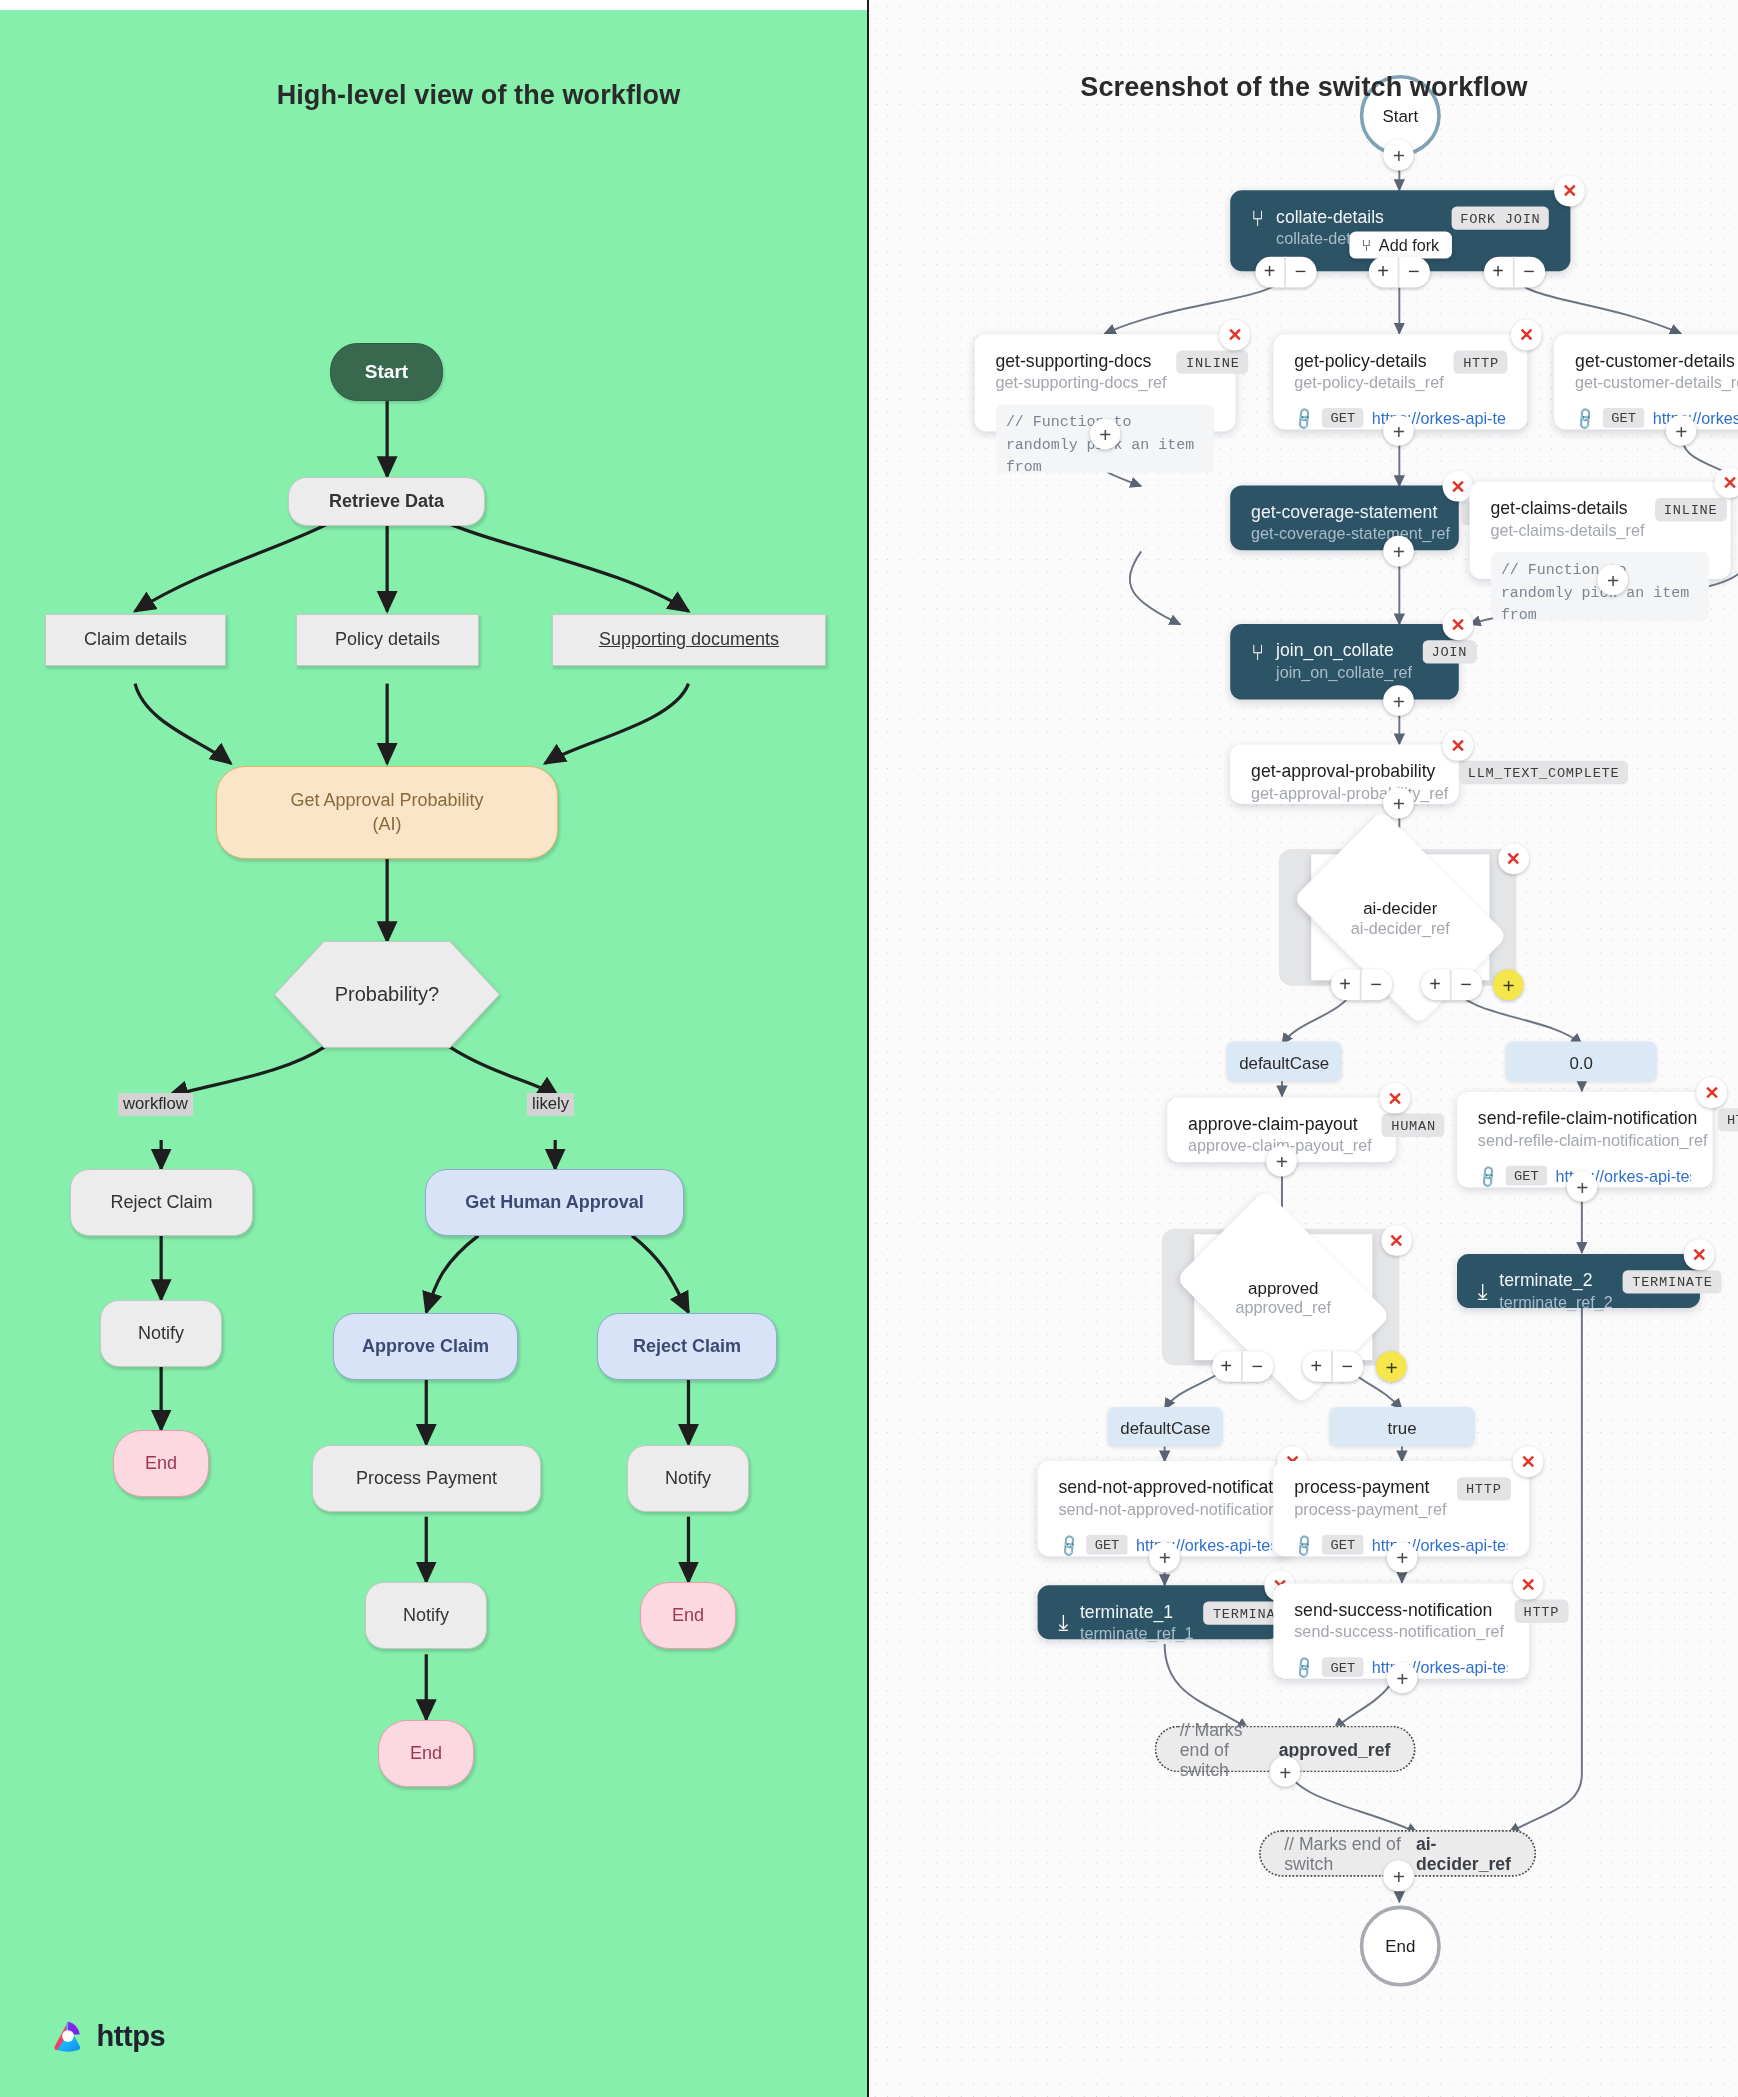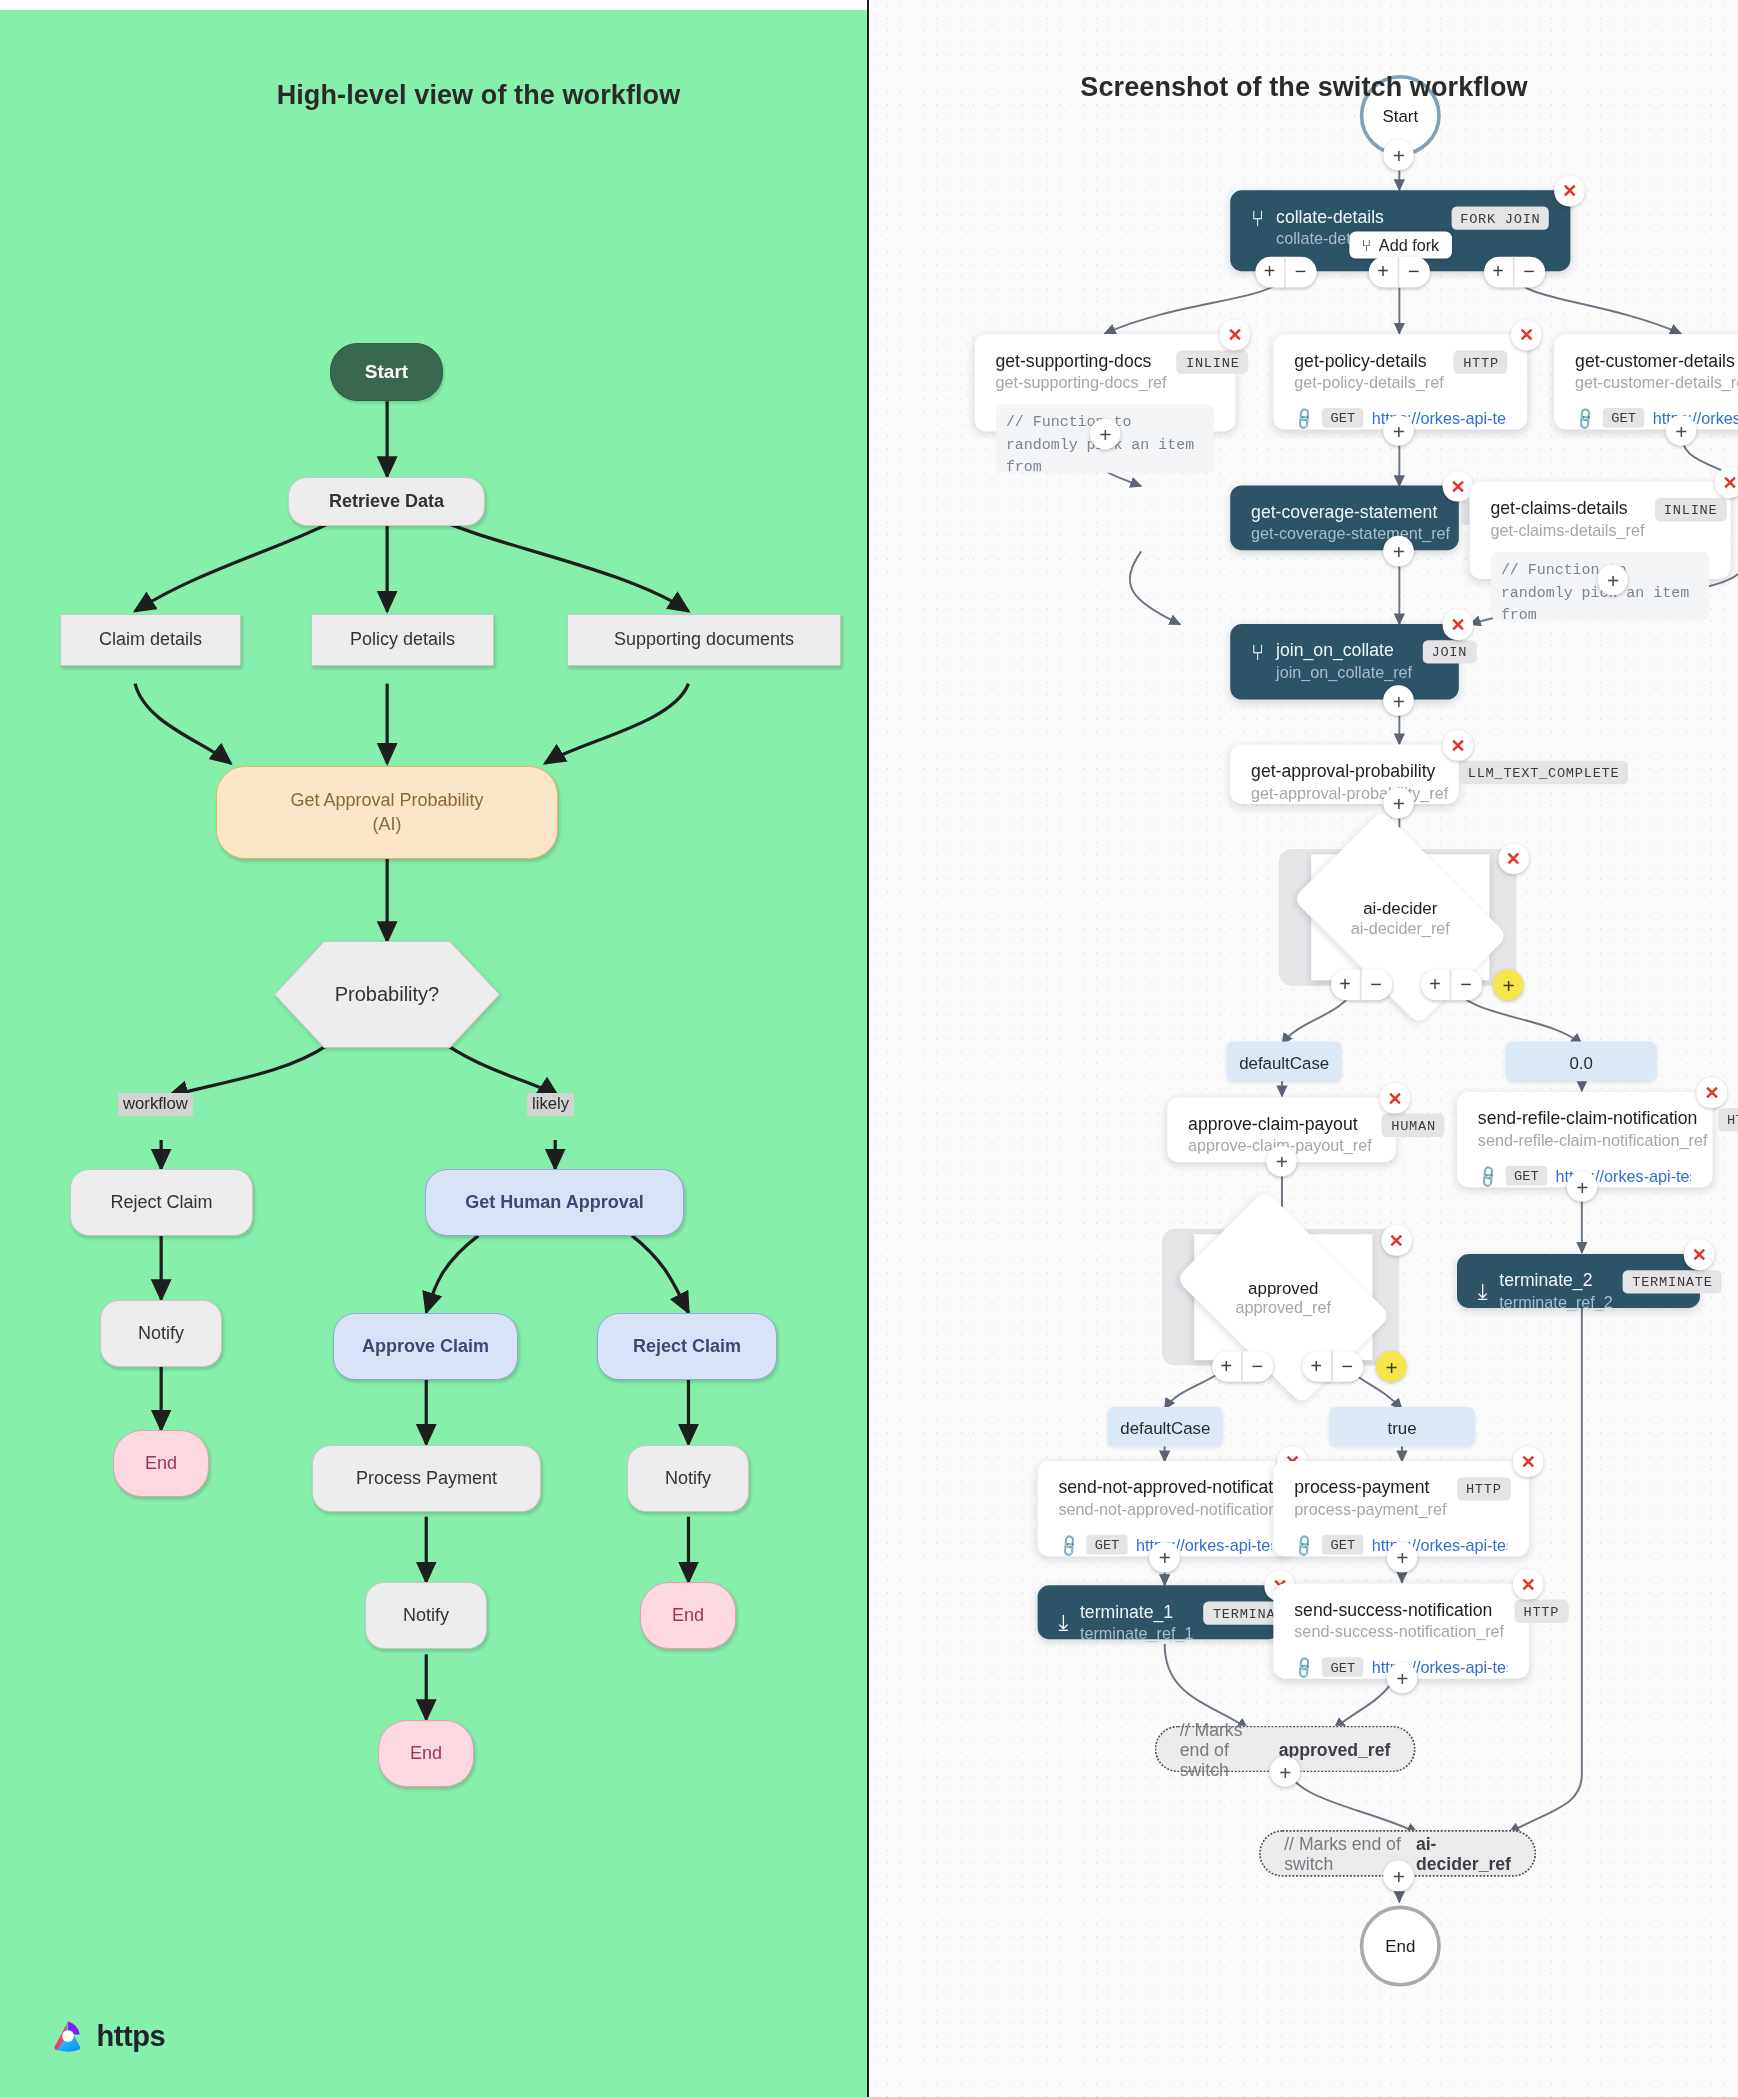--- a/index.html
+++ b/index.html
@@ -47,21 +47,21 @@
     padding: 0 7.2px;
   }
   .n-start {
     background: #38694f; color: #ffffff; border: 0.7px solid #2f5a43;
     border-radius: 27.5px; font-size: 19px; font-weight: 600;
   }
   .n-round {
     background: #ececec; border: 0.7px solid #c7c7c7; border-radius: 19px;
   }
   .n-rect {
-    background: #ececec; border: 0.7px solid #c7c7c7; border-radius: 1.4px; margin-left: 15px;
+    background: #ececec; border: 0.7px solid #c7c7c7; border-radius: 1.4px;
   }
   .n-ai {
     background: #fbe5c8; border: 1.1px solid #e7b566; border-radius: 29px;
     color: #8a6a3a;
   }
   .n-blue {
     background: #d9e3f8; border: 1.1px solid #8fa7d4; border-radius: 22px;
     color: #3a4a73;
     font-weight: bold;
   }
@@ -239,21 +239,21 @@
           <path d="M950,2080 L950,2170"></path>
         </g>
       </svg>
 
       <div class="node n-start" style="left:330px; top:333px; width:113px; height:58px;">Start</div>
 
       <div class="node n-round" style="left:288px; top:467px; width:197px; height:49px;font-weight:bold;">Retrieve Data</div>
 
       <div class="node n-rect" style="left:45px; top:604px; width:181px; height:52px;">Claim details</div>
       <div class="node n-rect" style="left:296px; top:604px; width:183px; height:52px;">Policy details</div>
-      <div class="node n-rect" style="left:552px; top:604px; width:274px; height:52px;">Supporting documents</div>
+      <div class="node n-rect" style="left:552px; top:604px; width:274px; height:52px;text-decoration:underline;">Supporting documents</div>
 
       <div class="node n-ai" style="left:216px; top:756px; width:342px; height:93px; flex-direction:column;">
         <span>Get Approval Probability</span>
         <span>(AI)</span>
       </div>
 
       <div class="hex-wrap" style="left:274px; top:931px; width:226px; height:107px;">
         <div class="hex-border"></div>
         <div class="hex-inner">
           <span>Probability?</span>

